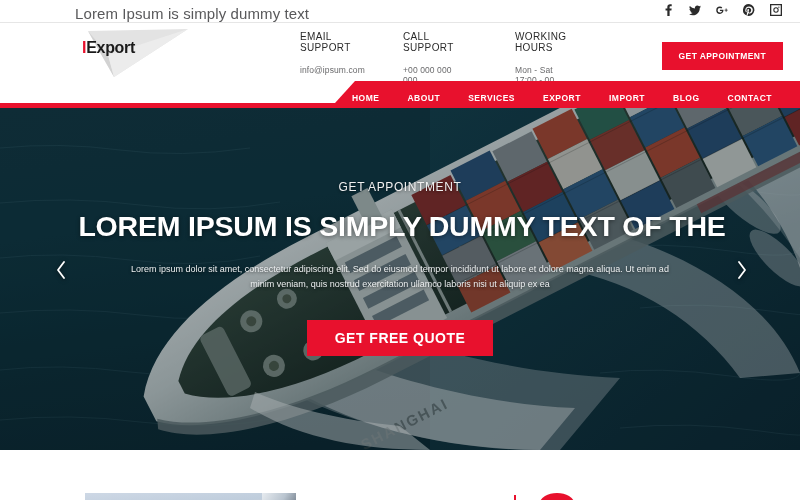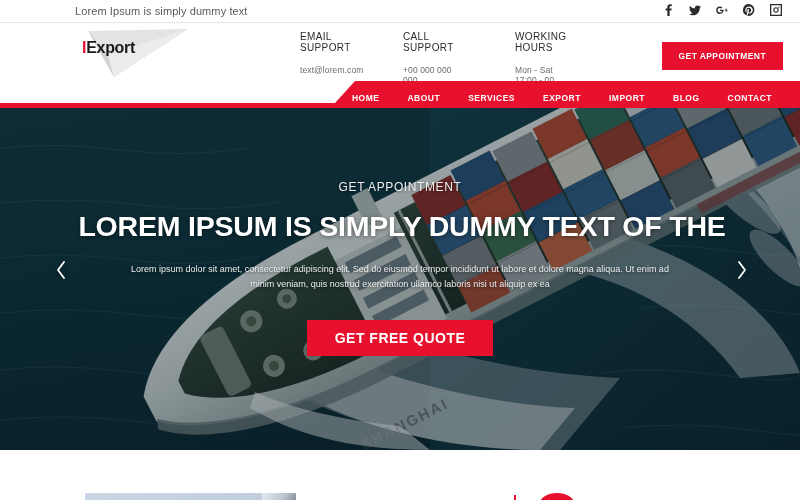--- a/index.html
+++ b/index.html
@@ -12,21 +12,21 @@
   .page{position:relative;width:800px;height:500px;overflow:hidden;background:#fff;}
 
   
   .topbar{
     position:relative;height:22px;background:#ffffff;
     border-bottom:1px solid #e6e6e6;
     display:flex;align-items:center;
   }
   .topbar-text{
     position:absolute;left:75px;top:5px;
-    font-size:11px;color:#59595b;letter-spacing:.1px;
+    font-size:15px;color:#59595b;letter-spacing:.1px;
   }
   .socials{
     position:absolute;right:18px;top:4px;
     display:flex;align-items:center;gap:15px;
   }
   .soc{
     width:12px;height:12px;display:flex;align-items:center;justify-content:center;
     color:#2b2b2b;cursor:pointer;
   }
   .soc svg{display:block;}
@@ -169,21 +169,21 @@
         <polygon points="18,4 118,2 44,50" fill="#e3e3e3"></polygon>
         <polygon points="18,4 44,50 38,28" fill="#d2d2d2"></polygon>
         <polygon points="118,2 44,50 38,28" fill="#ececec"></polygon>
       </svg>
       <div class="logo-text"><span class="i">I</span><span>Export</span></div>
     </div>
 
     <div class="contacts">
       <div class="contact-col c1">
         <div class="c-title">EMAIL SUPPORT</div>
-        <div class="c-val">text@lorem.com</div>
+        <div class="c-val">info@ipsum.com</div>
       </div>
       <div class="contact-col c2">
         <div class="c-title">CALL SUPPORT</div>
         <div class="c-val">+00 000 000 000</div>
       </div>
       <div class="contact-col c3">
         <div class="c-title">WORKING HOURS</div>
         <div class="c-val">Mon - Sat 17:00 - 00 00</div>
       </div>
     </div>

